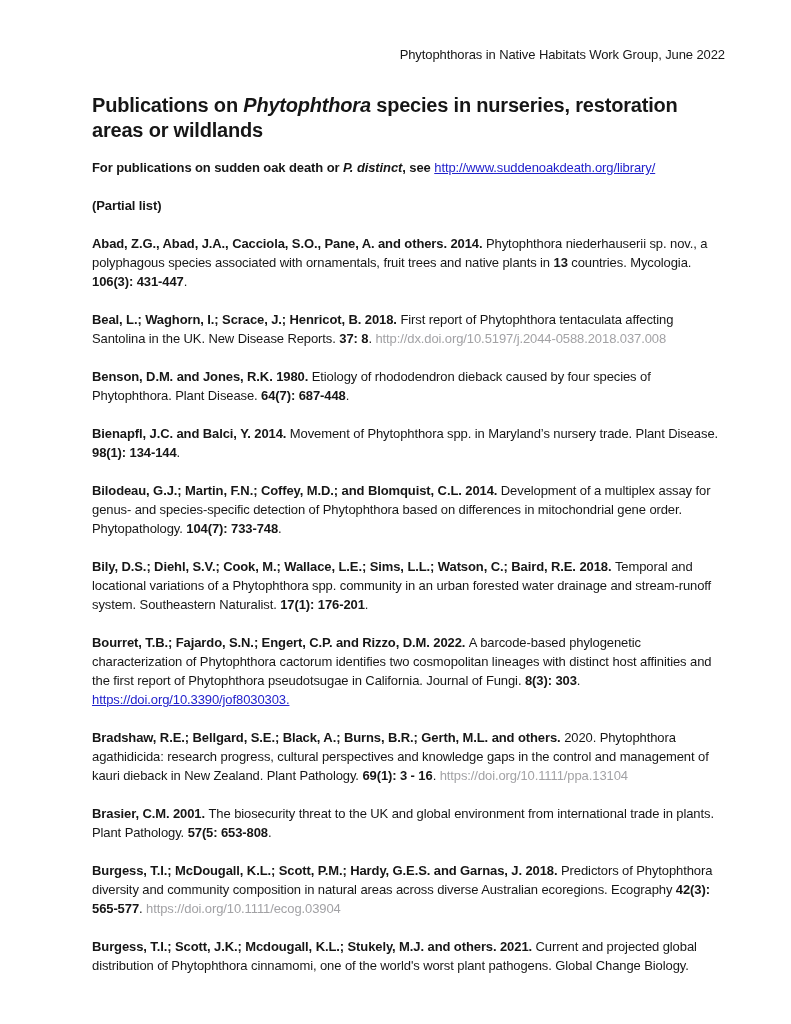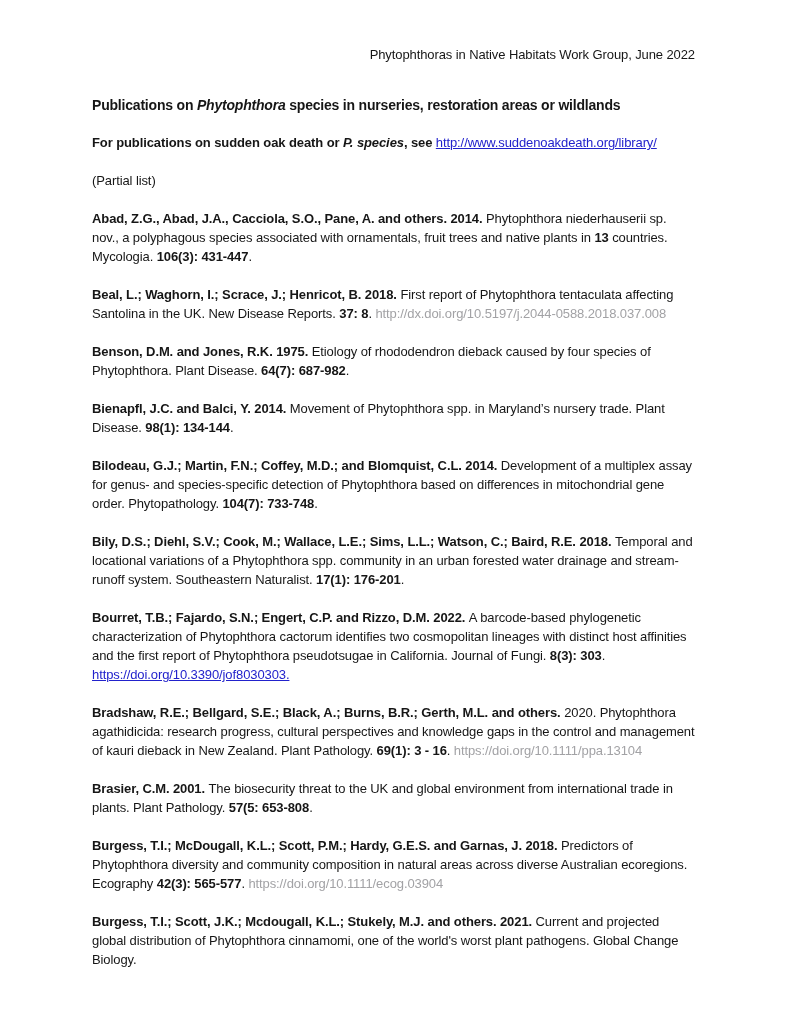--- a/index.html
+++ b/index.html
@@ -7,67 +7,67 @@
   body {
     width: 791px;
     height: 1024px;
     overflow: hidden;
     font-family: "Liberation Sans", "DejaVu Sans", sans-serif;
     color: #161616;
   }
   .page {
     width: 791px;
     height: 1024px;
-    padding: 45px 96px 0 92px;
+    padding: 45px 66px 0 92px;
   }
   .doc-header {
     font-size: 13px;
     line-height: 19px;
     text-align: right;
     letter-spacing: -0.1px;
   }
   .doc-title {
-    font-size: 14px;
+    font-size: 20px;
     line-height: 25px;
     font-weight: bold;
     letter-spacing: -0.2px;
     margin-top: 29px;
     margin-bottom: 15px;
   }
   .body-text {
     font-size: 13px;
     line-height: 19px;
     letter-spacing: -0.1px;
   }
   .para { margin-bottom: 19px; }
-  .partial-label { font-weight: normal; }
+  .partial-label { font-weight: bold; }
   .seg-b  { font-weight: bold; }
   .seg-i  { }
   .seg-bi { font-weight: bold; font-style: italic; }
   .seg-r  { }
   .seg-lb { color: var(--link-blue, #2222cc); cursor: pointer; text-decoration: underline; }
   .seg-lg { color: var(--link-gray, #a2a2a5); cursor: pointer; }
 </style>
 </head>
 <body>
 
 <div class="page">
 
   <div class="doc-header">Phytophthoras in Native Habitats Work Group, June 2022</div>
 
   <h1 class="doc-title"><span class="seg-b">Publications on </span><span class="seg-bi">Phytophthora</span><span class="seg-b"> species in nurseries, restoration areas or wildlands</span></h1>
 
-  <p class="body-text para"><span class="seg-b">For publications on sudden oak death or </span><span class="seg-bi">P. species</span><span class="seg-b">, see </span><span class="seg-lb">http://www.suddenoakdeath.org/library/</span></p>
+  <p class="body-text para"><span class="seg-b">For publications on sudden oak death or </span><span class="seg-bi">P. distinct</span><span class="seg-b">, see </span><span class="seg-lb">http://www.suddenoakdeath.org/library/</span></p>
 
   <p class="body-text para partial-label">(Partial list)</p>
 
   <div class="body-text">
     <p class="para"><span class="seg-b">Abad, Z.G., Abad, J.A., Cacciola, S.O., Pane, A. and others. 2014. </span><span class="seg-i">Phytophthora niederhauserii</span><span class="seg-r"> sp. nov., a polyphagous species associated with ornamentals, fruit trees and native plants in </span><span class="seg-b">13</span><span class="seg-r"> countries. Mycologia. </span><span class="seg-b">106(3): 431-447</span><span class="seg-r">.</span></p>
     <p class="para"><span class="seg-b">Beal, L.; Waghorn, I.; Scrace, J.; Henricot, B. 2018. </span><span class="seg-r">First report of </span><span class="seg-i">Phytophthora tentaculata</span><span class="seg-r"> affecting </span><span class="seg-i">Santolina</span><span class="seg-r"> in the UK. New Disease Reports. </span><span class="seg-b">37: 8</span><span class="seg-r">. </span><span class="seg-lg">http://dx.doi.org/10.5197/j.2044-0588.2018.037.008</span></p>
-    <p class="para"><span class="seg-b">Benson, D.M. and Jones, R.K. 1975. </span><span class="seg-r">Etiology of rhododendron dieback caused by four species of </span><span class="seg-i">Phytophthora</span><span class="seg-r">. Plant Disease. </span><span class="seg-b">64(7): 687-982</span><span class="seg-r">.</span></p>
+    <p class="para"><span class="seg-b">Benson, D.M. and Jones, R.K. 1980. </span><span class="seg-r">Etiology of rhododendron dieback caused by four species of </span><span class="seg-i">Phytophthora</span><span class="seg-r">. Plant Disease. </span><span class="seg-b">64(7): 687-448</span><span class="seg-r">.</span></p>
     <p class="para"><span class="seg-b">Bienapfl, J.C. and Balci, Y. 2014. </span><span class="seg-r">Movement of </span><span class="seg-i">Phytophthora</span><span class="seg-r"> spp. in Maryland’s nursery trade. Plant Disease. </span><span class="seg-b">98(1): 134-144</span><span class="seg-r">.</span></p>
     <p class="para"><span class="seg-b">Bilodeau, G.J.; Martin, F.N.; Coffey, M.D.; and Blomquist, C.L. 2014. </span><span class="seg-r">Development of a multiplex assay for genus- and species-specific detection of </span><span class="seg-i">Phytophthora</span><span class="seg-r"> based on differences in mitochondrial gene order. Phytopathology. </span><span class="seg-b">104(7): 733-748</span><span class="seg-r">.</span></p>
     <p class="para"><span class="seg-b">Bily, D.S.; Diehl, S.V.; Cook, M.; Wallace, L.E.; Sims, L.L.; Watson, C.; Baird, R.E. 2018. </span><span class="seg-r">Temporal and locational variations of a </span><span class="seg-i">Phytophthora</span><span class="seg-r"> spp. community in an urban forested water drainage and stream-runoff system. Southeastern Naturalist. </span><span class="seg-b">17(1): 176-201</span><span class="seg-r">.</span></p>
     <p class="para"><span class="seg-b">Bourret, T.B.; Fajardo, S.N.; Engert, C.P. and Rizzo, D.M. 2022. </span><span class="seg-r">A barcode-based phylogenetic characterization of </span><span class="seg-i">Phytophthora cactorum</span><span class="seg-r"> identifies two cosmopolitan lineages with distinct host affinities and the first report of </span><span class="seg-i">Phytophthora pseudotsugae</span><span class="seg-r"> in California. Journal of Fungi. </span><span class="seg-b">8(3): 303</span><span class="seg-r">. </span><span class="seg-lb">https://doi.org/10.3390/jof8030303.</span></p>
     <p class="para"><span class="seg-b">Bradshaw, R.E.; Bellgard, S.E.; Black, A.; Burns, B.R.; Gerth, M.L. and others. </span><span class="seg-r">2020. </span><span class="seg-i">Phytophthora agathidicida</span><span class="seg-r">: research progress, cultural perspectives and knowledge gaps in the control and management of kauri dieback in New Zealand. Plant Pathology. </span><span class="seg-b">69(1): 3 - 16</span><span class="seg-r">. </span><span class="seg-lg">https://doi.org/10.1111/ppa.13104</span></p>
     <p class="para"><span class="seg-b">Brasier, C.M. 2001. </span><span class="seg-r">The biosecurity threat to the UK and global environment from international trade in plants. Plant Pathology. </span><span class="seg-b">57(5: 653-808</span><span class="seg-r">.</span></p>
     <p class="para"><span class="seg-b">Burgess, T.I.; McDougall, K.L.; Scott, P.M.; Hardy, G.E.S. and Garnas, J. 2018. </span><span class="seg-r">Predictors of </span><span class="seg-i">Phytophthora</span><span class="seg-r"> diversity and community composition in natural areas across diverse Australian ecoregions. Ecography </span><span class="seg-b">42(3): 565-577</span><span class="seg-r">. </span><span class="seg-lg">https://doi.org/10.1111/ecog.03904</span></p>
     <p class="para"><span class="seg-b">Burgess, T.I.; Scott, J.K.; Mcdougall, K.L.; Stukely, M.J. and others. 2021. </span><span class="seg-r">Current and projected global distribution of </span><span class="seg-i">Phytophthora cinnamomi</span><span class="seg-r">, one of the world's worst plant pathogens. Global Change Biology. </span></p>
   </div>
 

